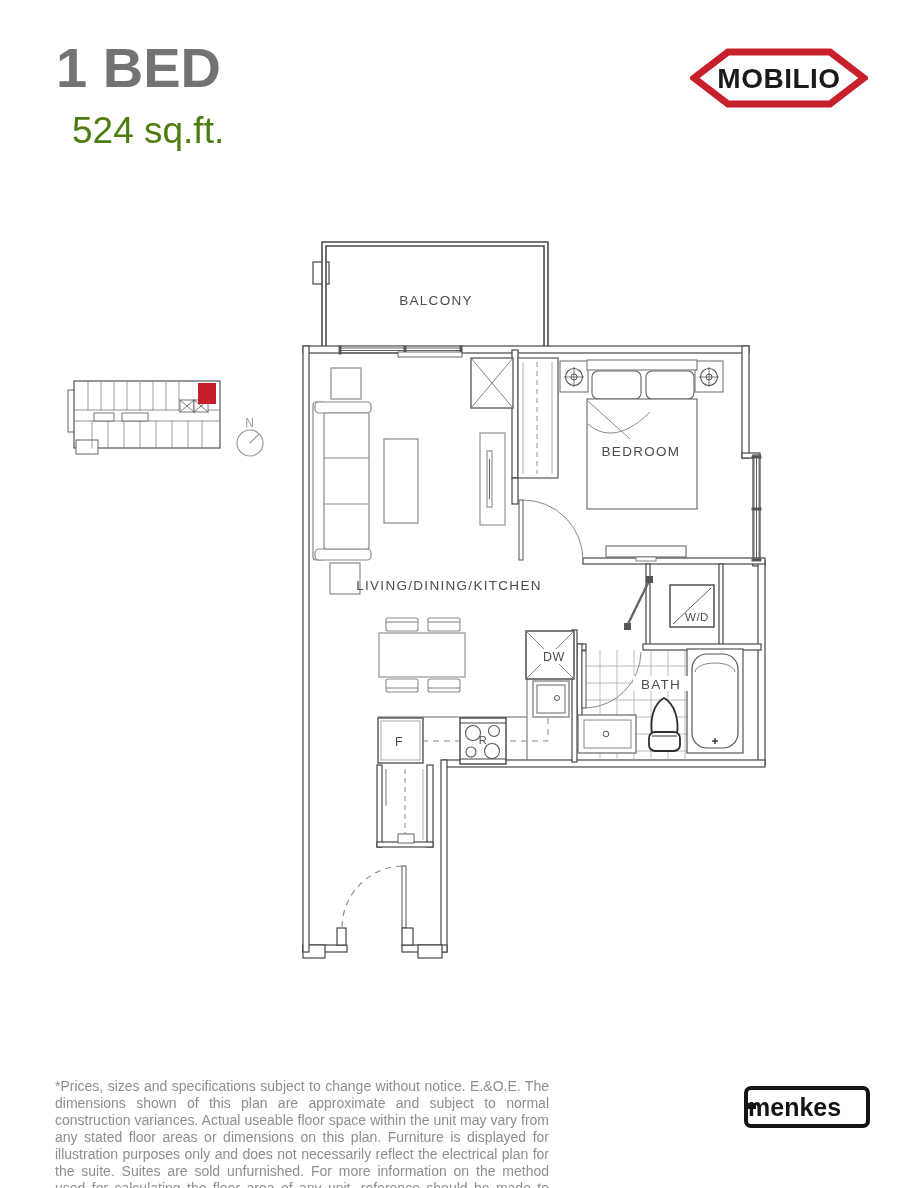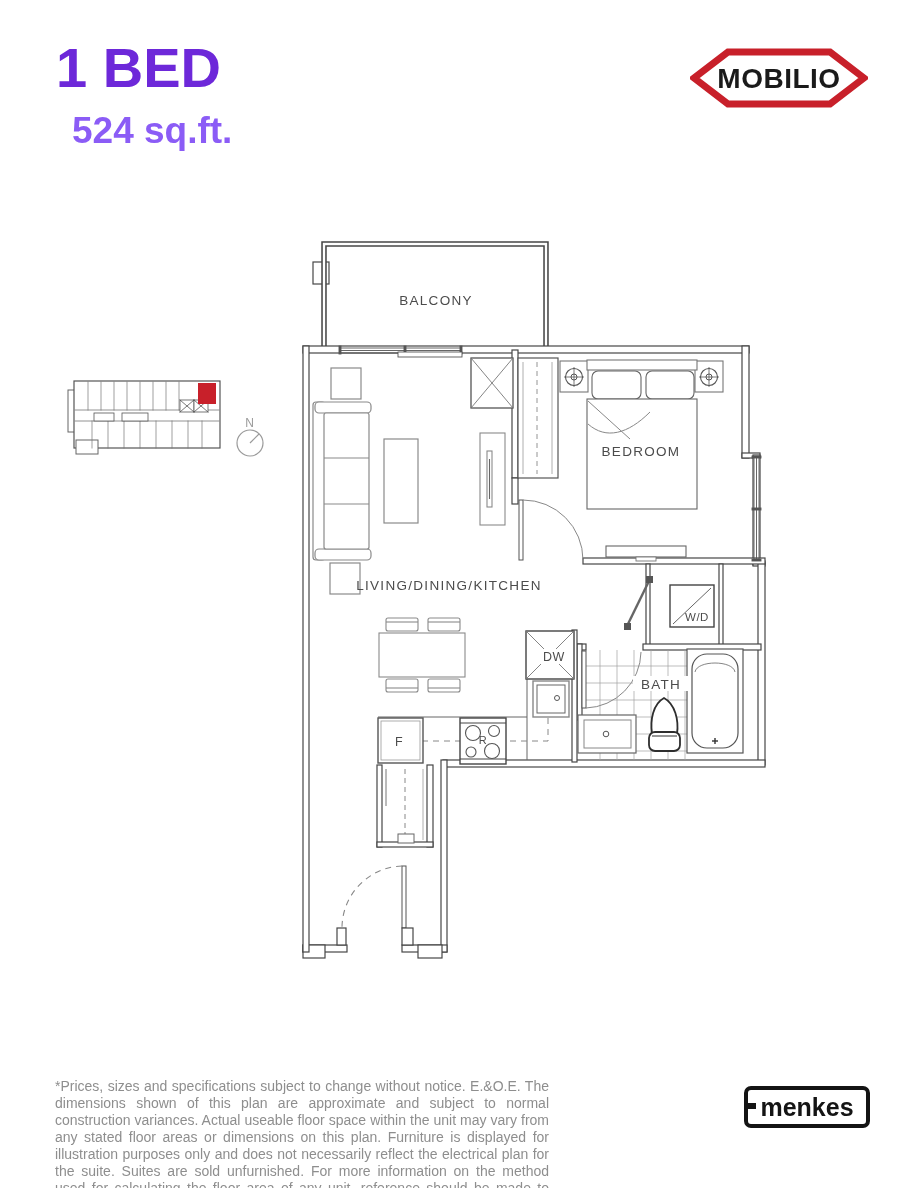--- a/index.html
+++ b/index.html
@@ -2,36 +2,36 @@
 <html><head>
 <meta charset="utf-8">
 <style>
   html,body{margin:0;padding:0;}
   body{
     width:918px;height:1188px;position:relative;background:#ffffff;
     font-family:"Liberation Sans",sans-serif;overflow:hidden;
   }
   .page-title{
     position:absolute;left:56px;top:40px;
-    font-size:56px;font-weight:bold;color:#6d28d9;letter-spacing:0px;line-height:1;
+    font-size:56px;font-weight:bold;color:#737373;letter-spacing:0px;line-height:1;
   }
   .page-area{
     position:absolute;left:72px;top:112px;
-    font-size:37px;font-weight:bold;color:#8b5cf6;line-height:1;
+    font-size:37px;font-weight:normal;color:#4d7c0f;line-height:1;
   }
   .brand-logo{position:absolute;left:690px;top:48px;width:178px;height:60px;}
   .plan-layer{position:absolute;left:0;top:0;width:918px;height:1188px;}
   .disclaimer{
     position:absolute;left:55px;top:1078px;width:494px;
     font-size:14px;line-height:1.22;color:#8e8e8e;text-align:justify;
   }
   .builder-logo{
     position:absolute;left:744px;top:1086px;width:118px;height:34px;
     border:4px solid #141414;border-radius:7px;
-    display:flex;align-items:center;justify-content:center;
+    display:flex;align-items:center;
   }
   .builder-logo::before{
     content:"";position:absolute;left:-4px;top:13px;width:12px;height:6px;background:#141414;
   }
   .builder-logo span{
     font-size:25px;font-weight:bold;color:#141414;letter-spacing:0px;line-height:1;
     transform:scaleY(1.05);
   }
   svg text{font-family:"Liberation Sans",sans-serif;fill:#4c4c4c;}
   .lbl{font-size:13.5px;letter-spacing:1.3px;}

